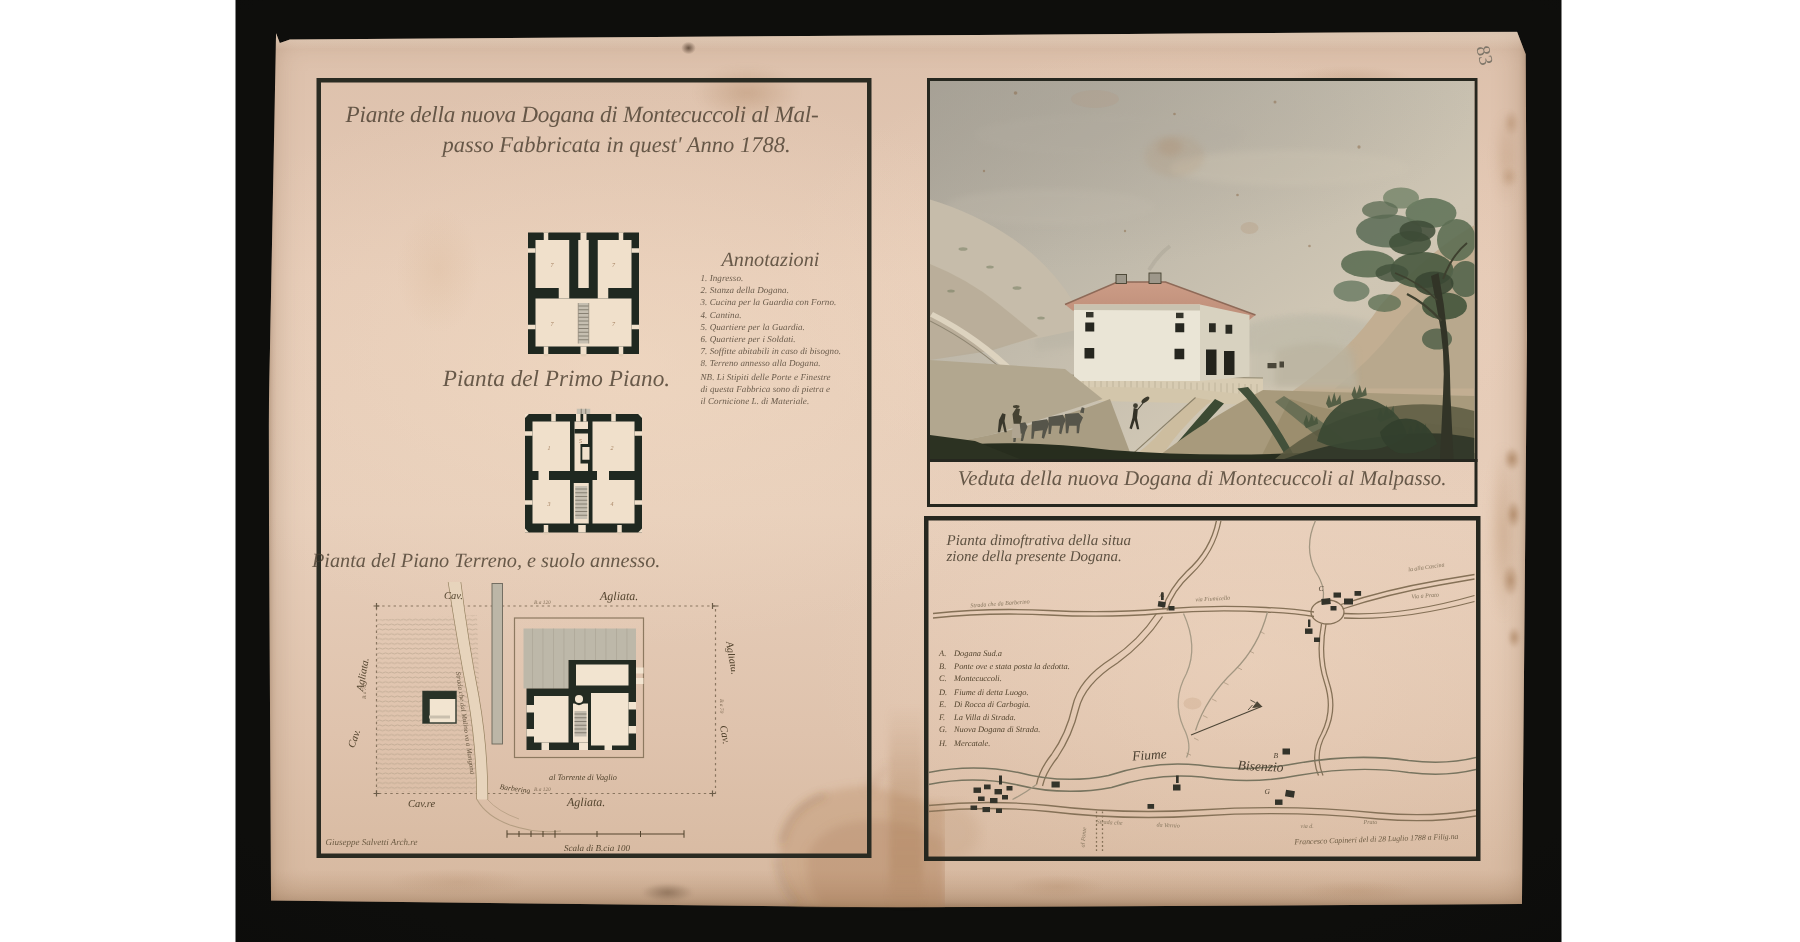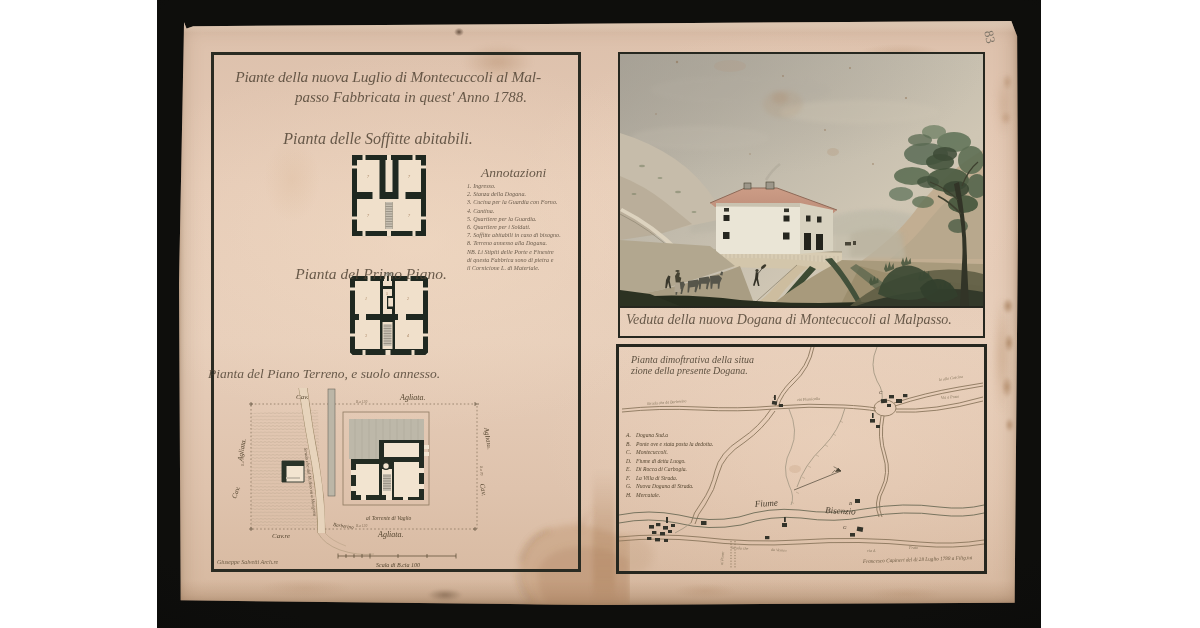--- a/index.html
+++ b/index.html
@@ -526,28 +526,27 @@
     <ellipse cx="57.5" cy="217" rx="2.2" ry="1" fill="#454232"></ellipse>
 
     <path d="M46,226 l2.2,-4.5 l2.2,0.7 l-0.7,4.5 l1.5,7.5 l-1.5,0 l-1.5,-6 l-1.5,6 l-1.5,0 Z" fill="#3a382c"></path>
 
     <circle cx="137" cy="216.5" r="1.6" fill="#3f3d30"></circle>
     <path d="M135.8,218 l2.8,0.6 l-0.6,6 l1.5,7.5 l-1.5,0 l-1.5,-6 l-2,6 l-1.5,-0.6 l2,-7 Z" fill="#333126"></path>
     <path d="M138.5,219 l4.5,-5.5" stroke="#333126" stroke-width="0.7" fill="none"></path>
     <ellipse cx="143.6" cy="212.6" rx="3.1" ry="1.4" fill="#3b392c" transform="rotate(-38 143.6 212.6)"></ellipse>
   </svg>
 
-  <div class="abs ink" style="left:626px;top:312px;width:351px;font-size:14px;">Veduta della nuova Dogana di Montecuccoli al Malpasso.</div>
-
-  <div class="abs ink" style="left:208px;top:68px;width:360px;text-align:center;font-size:15.5px;letter-spacing:-0.2px;">Piante della nuova Luglio di Montecuccoli al Mal-</div>
+  <div class="abs ink" style="left:626px;top:312px;width:351px;text-align:center;font-size:14px;">Veduta della nuova Dogana di Montecuccoli al Malpasso.</div>
+
+  <div class="abs ink" style="left:208px;top:68px;width:360px;text-align:center;font-size:15.5px;letter-spacing:-0.2px;">Piante della nuova Dogana di Montecuccoli al Mal-</div>
   <div class="abs ink" style="left:231px;top:89px;width:360px;text-align:center;font-size:15px;">passo Fabbricata in quest' Anno 1788.</div>
 
-  <div class="abs ink" style="left:210px;top:130px;width:336px;text-align:center;font-size:16px;">Pianta delle Soffitte abitabili.</div>
-
-  <div class="abs ink" style="left:206px;top:244px;width:330px;text-align:center;font-size:15.5px;margin-top:21px;">Pianta del Primo Piano.</div>
+
+  <div class="abs ink" style="left:206px;top:244px;width:330px;text-align:center;font-size:15.5px;">Pianta del Primo Piano.</div>
 
   <div class="abs ink" style="left:208px;top:366px;width:340px;text-align:left;font-size:13.5px;">Pianta del Piano Terreno, e suolo annesso.</div>
 
   <div class="abs ink" style="left:481px;top:165px;font-size:13.5px;text-align:center;">Annotazioni</div>
   <div class="abs ink" id="annlist" style="left:467px;top:182px;font-size:6px;line-height:8.2px;width:120px;letter-spacing:0.05px;">
     1. Ingresso.<br>
     2. Stanza della Dogana.<br>
     3. Cucina per la Guardia con Forno.<br>
     4. Cantina.<br>
     5. Quartiere per la Guardia.<br>

